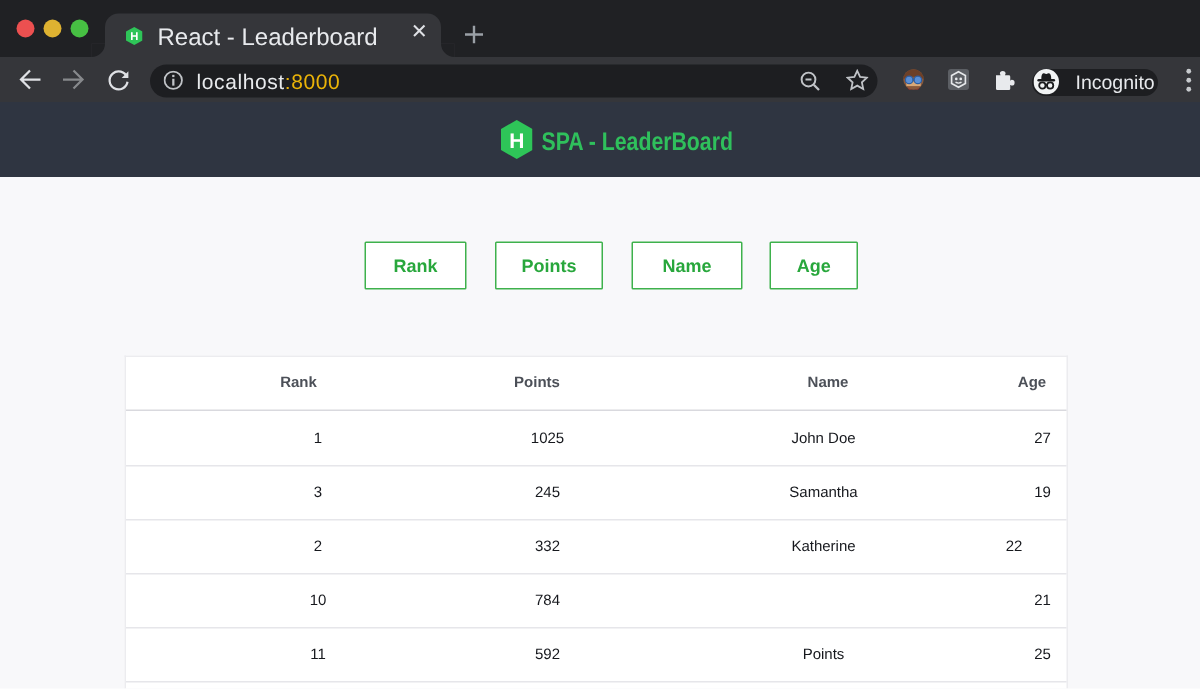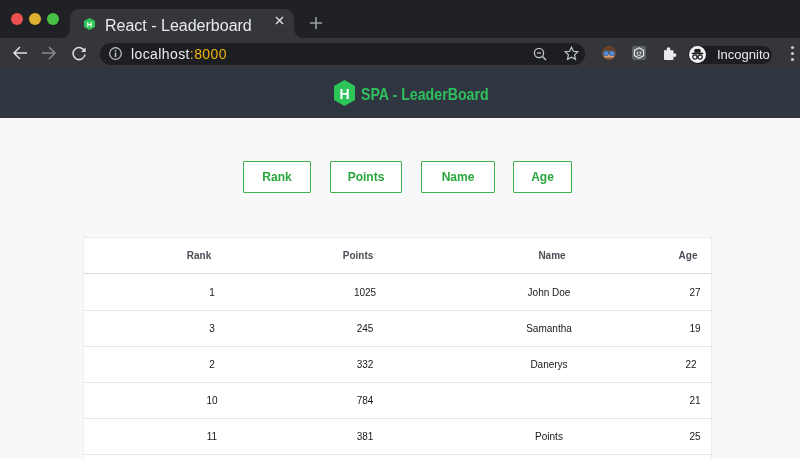--- a/index.html
+++ b/index.html
@@ -160,28 +160,28 @@
     </div>
     <div class="trow" style="top:73px">
       <div class="tc" style="left:128px">3</div>
       <div class="tc" style="left:281px">245</div>
       <div class="tc" style="left:465px">Samantha</div>
       <div class="tc" style="left:611px">19</div>
     </div>
     <div class="trow" style="top:109px">
       <div class="tc" style="left:128px">2</div>
       <div class="tc" style="left:281px">332</div>
-      <div class="tc" style="left:465px">Danerys</div>
-      <div class="tc" style="left:607px">22</div>
+      <div class="tc" style="left:465px">Katherine</div>
+      <div class="tc" style="left:592px">22</div>
     </div>
     <div class="trow" style="top:145px">
       <div class="tc" style="left:128px">10</div>
       <div class="tc" style="left:281px">784</div>
       <div class="tc" style="left:611px">21</div>
     </div>
     <div class="trow" style="top:181px">
       <div class="tc" style="left:128px">11</div>
-      <div class="tc" style="left:281px">381</div>
+      <div class="tc" style="left:281px">592</div>
       <div class="tc" style="left:465px">Points</div>
       <div class="tc" style="left:611px">25</div>
     </div>
   </div>
 </div>
 
 </body></html>

